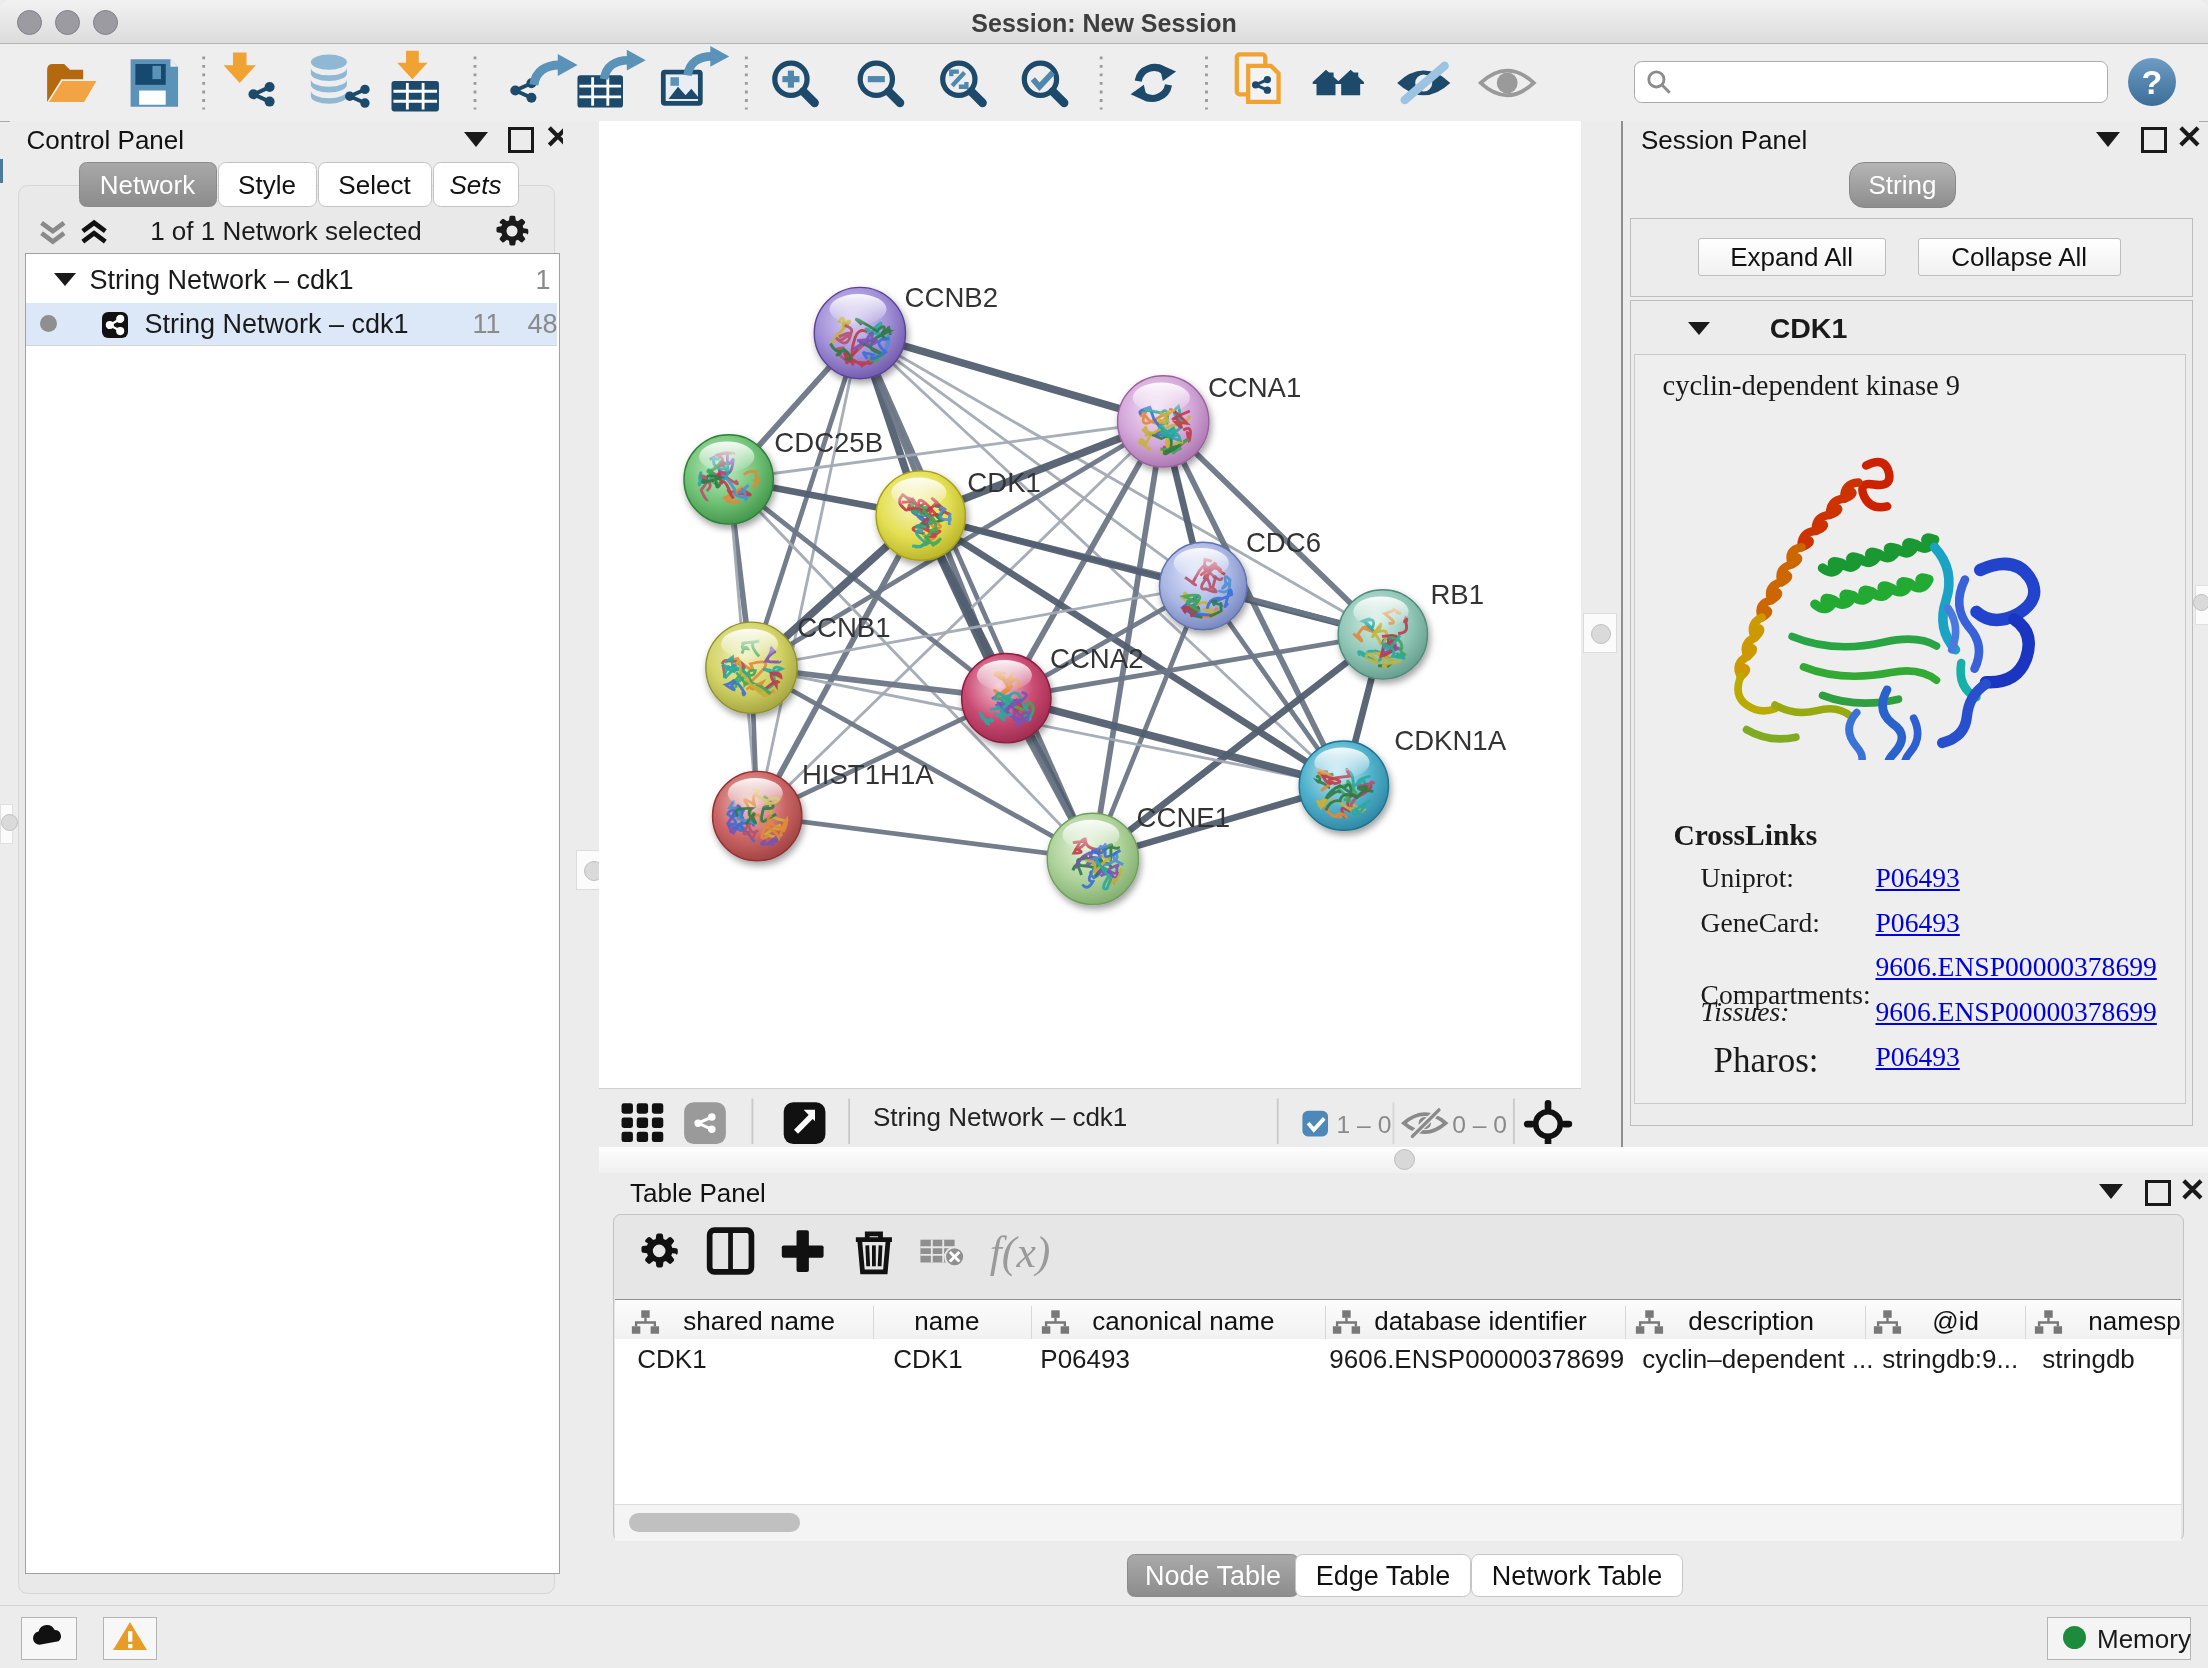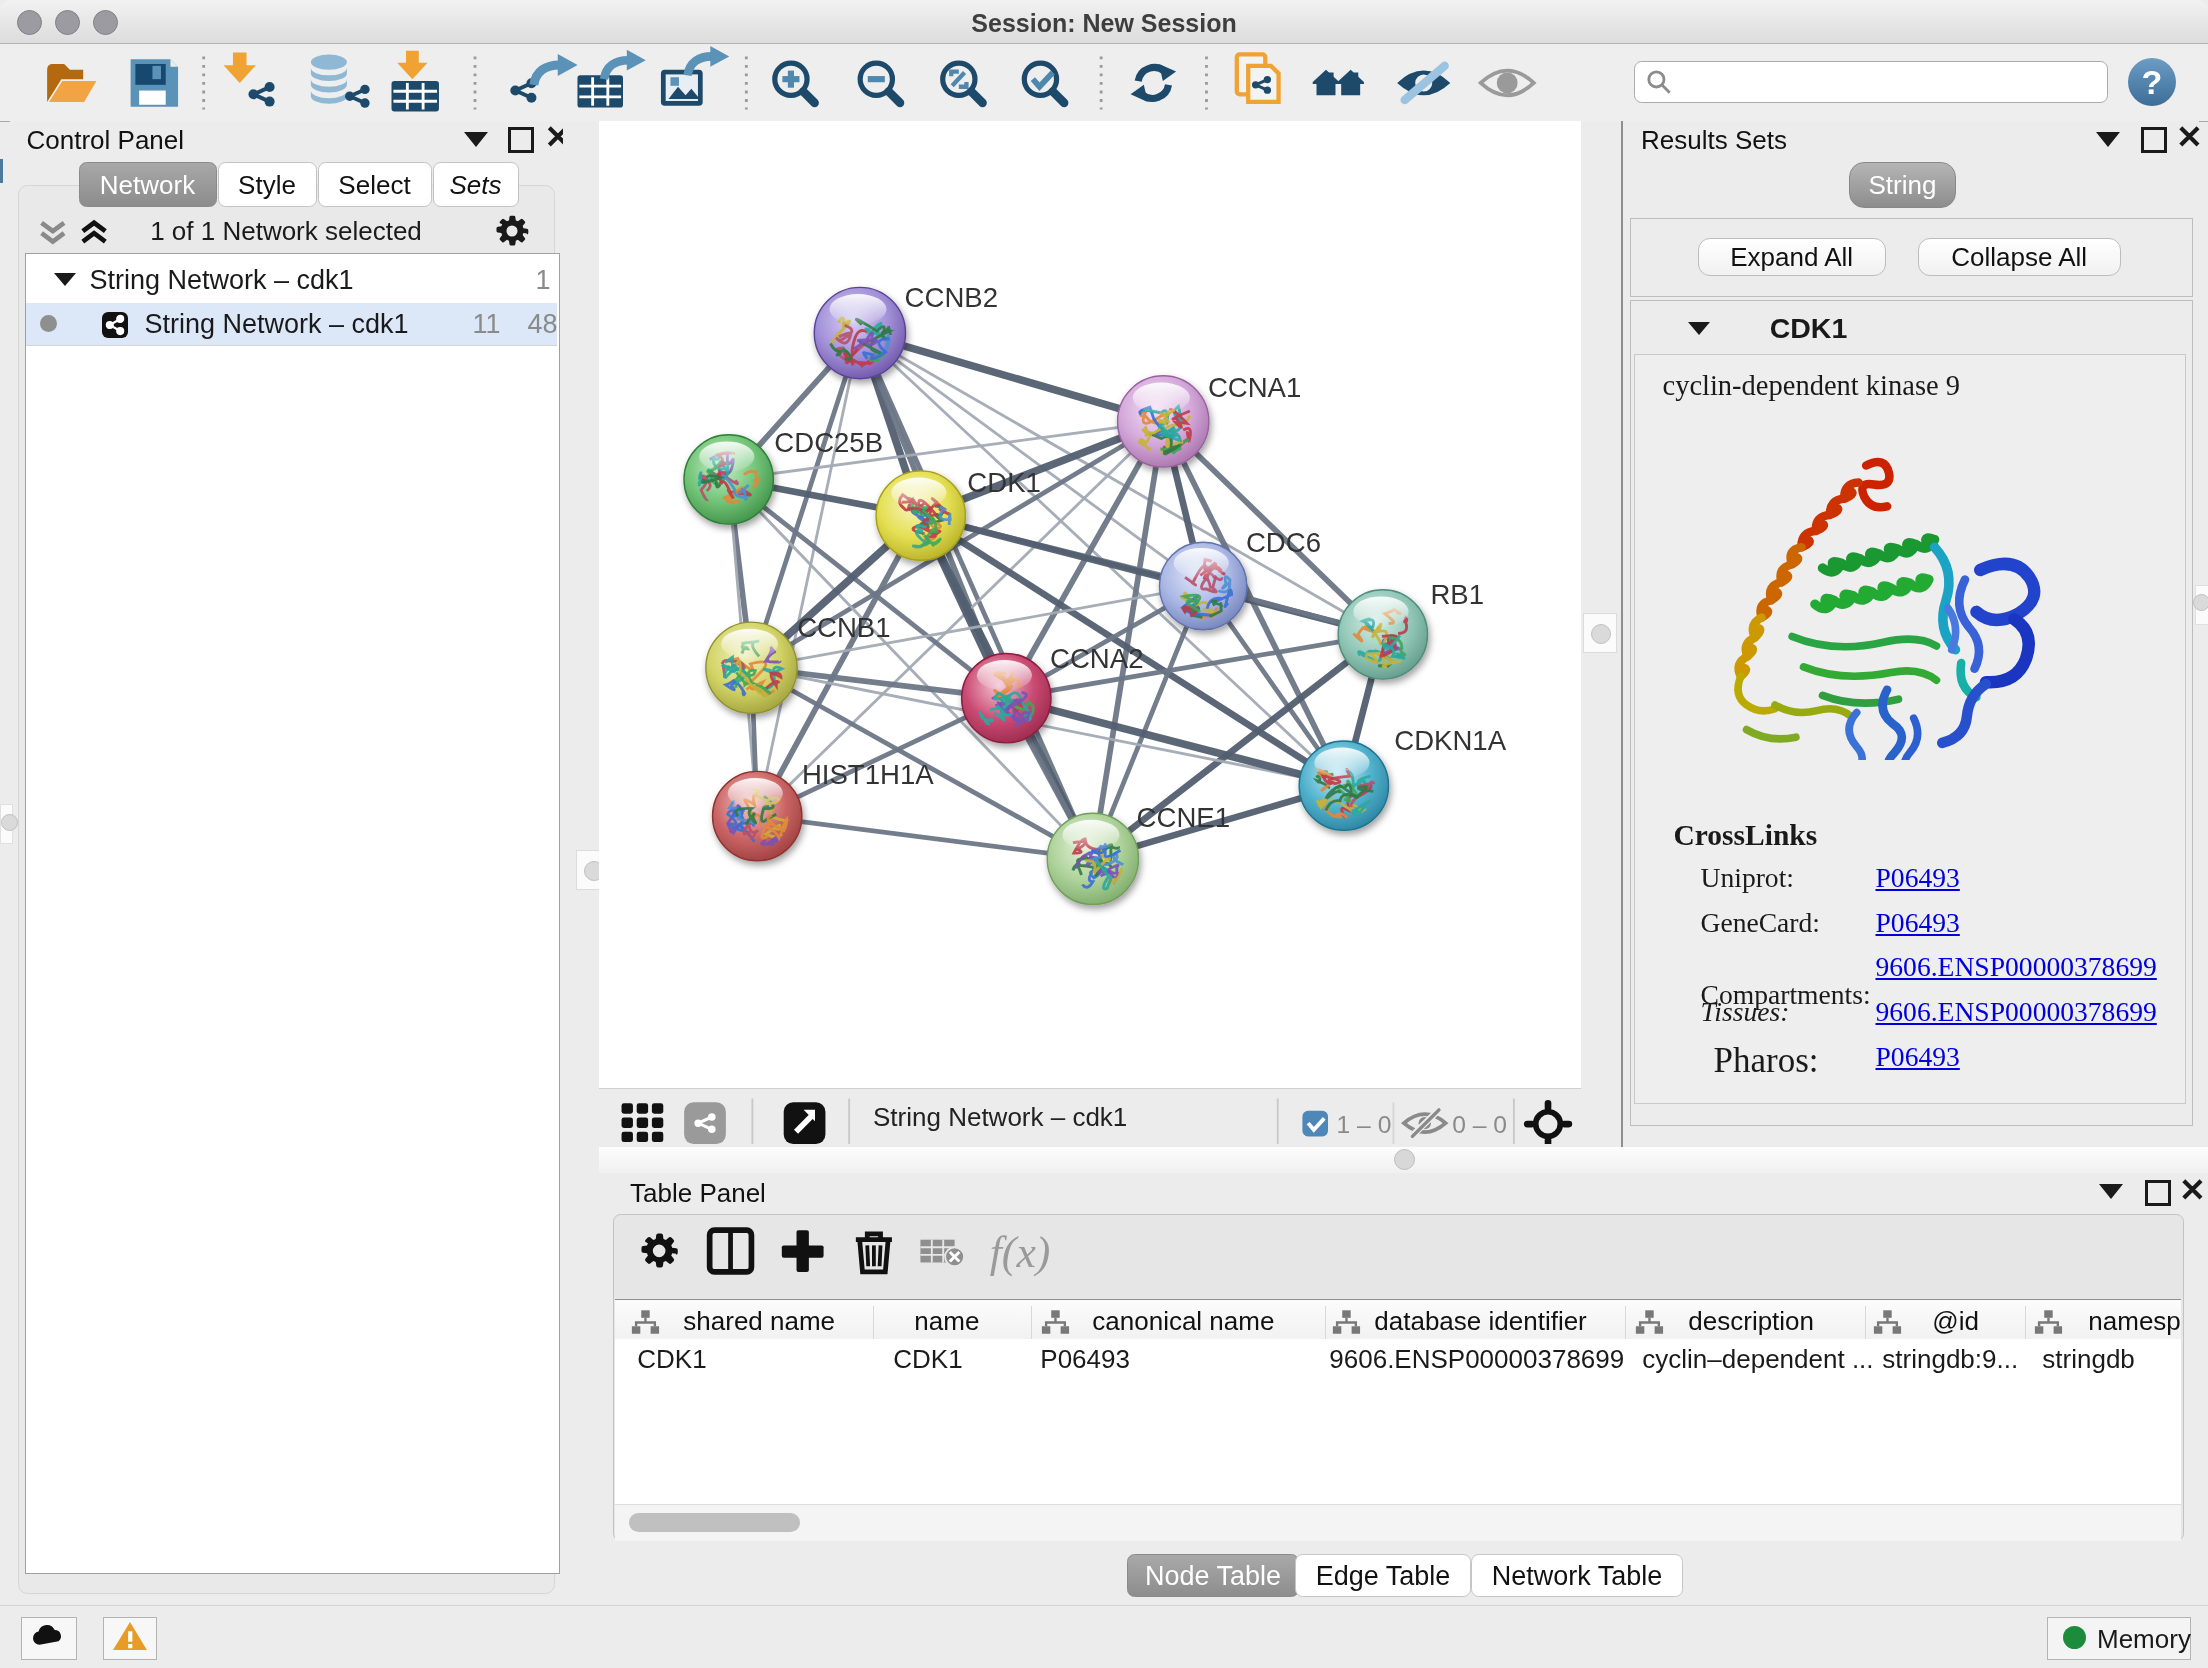--- a/index.html
+++ b/index.html
@@ -31,21 +31,21 @@
   
   #netview{left:599px;top:121px;width:982px;height:967px;background:#fff;}
   #netbar{left:599px;top:1088px;width:982px;height:55px;background:#ececec;border-top:1px solid #d0d0d0;}
   
   #spl-left{left:563px;top:121px;width:36px;height:1483px;background:#ececec;}
   #spl-right{left:1581px;top:121px;width:40px;height:1026px;background:#ececec;border-right:2.9px solid #8f8f8f;}
   .grip{width:32px;height:38px;background:#fbfbfb;border:1px solid #dcdcdc;}
   .gripc{width:18px;height:18px;border-radius:50%;background:#dadada;border:1px solid #c0c0c0;}
   
   #rp{left:1623px;top:121px;width:576px;height:1026px;background:#ececec;}
-  .btn{background:linear-gradient(#ffffff,#f1f1f1);border:1px solid #bdbdbd;border-radius:12px;
+  .btn{background:linear-gradient(#ffffff,#f1f1f1);border:1px solid #bdbdbd;border-radius:3px;
        font-size:26px;color:#111;text-align:center;}
   
   #tp{left:599px;top:1147px;width:1609px;height:457px;}
   #tp-head{left:0;top:0;width:1609px;height:26px;background:linear-gradient(#fdfdfd,#f0f0f0);}
   #tp-body{left:0;top:26px;width:1609px;height:431px;background:#ececec;}
   #tp-box{left:14.3px;top:41px;width:1569px;height:325px;background:#e6e6e6;border:1px solid #c2c2c2;border-radius:7.6px;}
   #tbl-hdr{left:1px;top:84px;width:1566px;height:40px;overflow:hidden;background:linear-gradient(#fcfcfc,#f1f1f1);
            border-top:1.9px solid #8f8f8f;border-bottom:1px solid #cfcfcf;}
   .colsep{position:absolute;top:5.7px;height:34px;border-left:1.9px solid #d8d8d8;}
   .hlbl{position:absolute;top:5.7px;font-size:26px;color:#111;}
@@ -616,21 +616,21 @@
   <div class="abs" style="left:274px;top:13.3px;font-size:26px;color:#222;">String Network – cdk1</div>
 </div>
 
 <div id="spl-right" class="abs">
   <div class="grip abs" style="left:1.9px;top:492px;">
       <div class="gripc abs" style="left:6.7px;top:9.5px;"></div>
     </div>
 </div>
 
 <div id="rp" class="abs">
-  <div class="hdrtxt abs" style="left:18px;top:3.8px;">Results Sets</div>
+  <div class="hdrtxt abs" style="left:18px;top:3.8px;">Session Panel</div>
   <div class="ph-tri abs" style="left:473px;top:10.5px;"></div>
   <div class="ph-sq abs" style="left:518px;top:5.7px;"></div>
   <div class="ph-x abs" style="left:553px;top:1.9px;">✕</div>
   <div class="abs" style="left:226px;top:41px;width:105px;height:44px;border-radius:15px;background:linear-gradient(#b5b5b5,#8d8d8d);border:1px solid #888;color:#fff;font-size:26px;text-align:center;line-height:44px;">String</div>
 
   <div class="abs" style="left:6.7px;top:97px;width:561px;height:77px;border:1.9px solid #bdbdbd;background:#ececec;">
     <div class="btn abs" style="left:67px;top:19px;width:186px;height:36px;line-height:36px;">Expand All</div>
     <div class="btn abs" style="left:287px;top:19px;width:201px;height:36px;line-height:36px;">Collapse All</div>
   </div>
 

